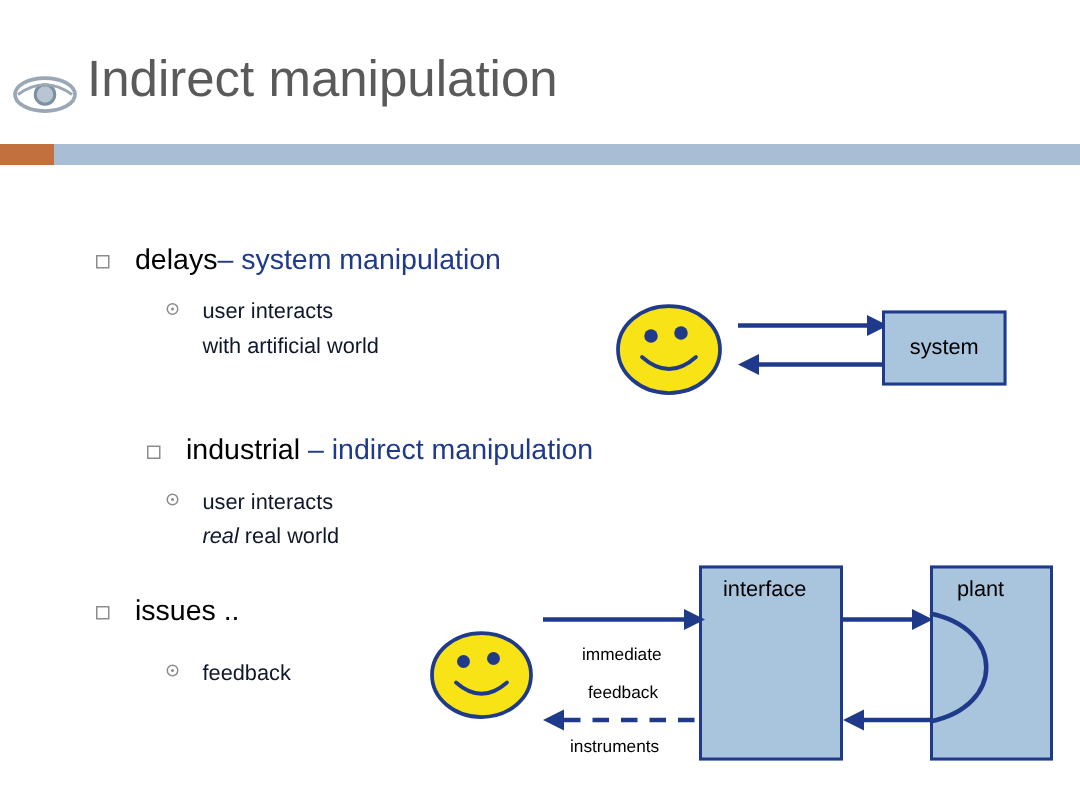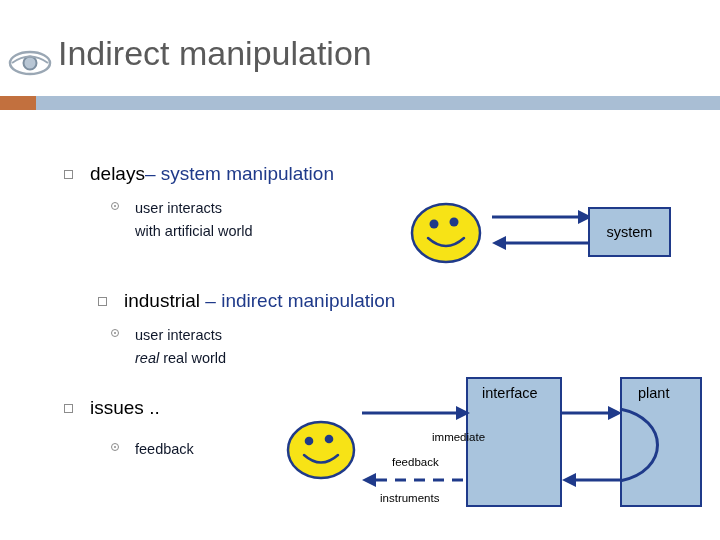--- a/index.html
+++ b/index.html
@@ -250,17 +250,17 @@
       <polygon points="14,1 0,8 14,15" fill="#1f3a8a"></polygon>
     </svg>
   </div>
 
   <div style="position:absolute; left:618px; top:405px;">
     <svg width="60" height="80" viewBox="0 0 60 80">
       <path d="M2 4 C 52 14, 52 66, 2 76" fill="none" stroke="#1f3a8a" stroke-width="3"></path>
     </svg>
   </div>
 
-  <div class="smalltext" style="left:388px; top:431px;margin-left:44px;">immediate</div>
+  <div class="smalltext" style="left:388px; top:431px;">immediate</div>
   <div class="smalltext" style="left:392px; top:456px;">feedback</div>
   <div class="smalltext" style="left:380px; top:492px;">instruments</div>
 
 </div>
 
 </body></html>

